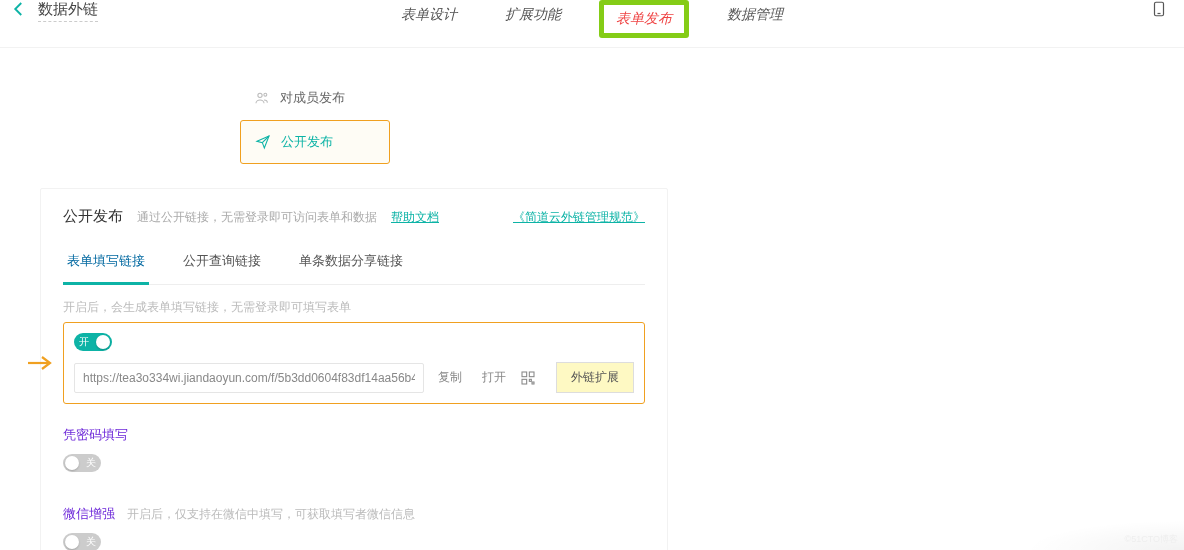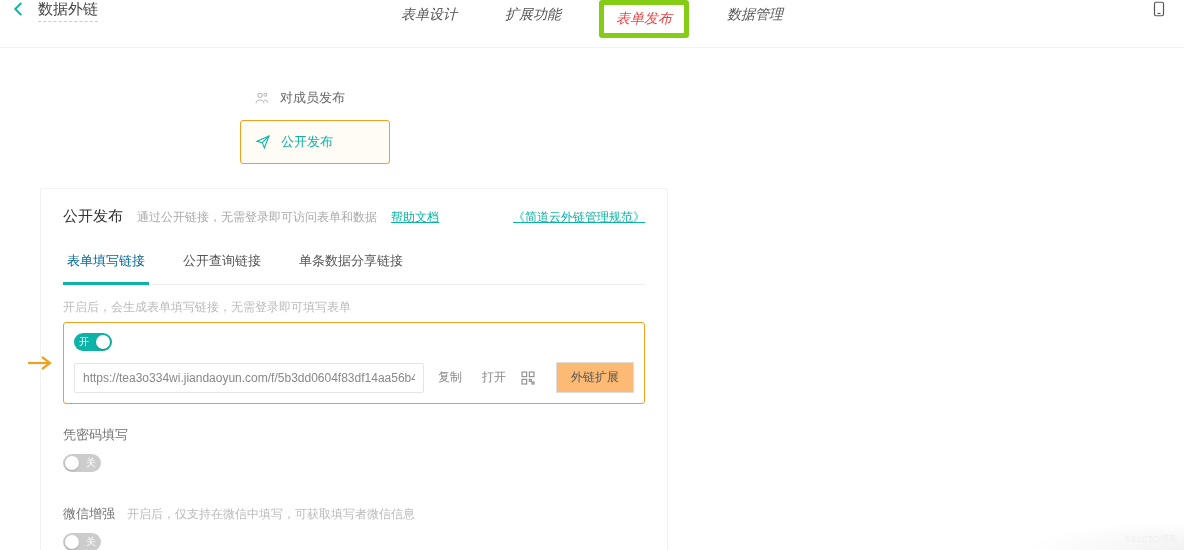--- a/index.html
+++ b/index.html
@@ -40,25 +40,25 @@
   .toggle-off { background: #ccc; }
   .toggle .knob { width: 14px; height: 14px; border-radius: 50%; background: #fff; position: absolute; right: 2px; box-shadow: 0 1px 2px rgba(0,0,0,0.2); }
   .toggle-off .knob { left: 2px; right: auto; }
   .toggle .lbl { font-size: 10px; color: #fff; position: absolute; left: 5px; }
   .toggle-off .lbl { color: #fff; left: auto; right: 5px; }
 
   .link-row { display: flex; align-items: center; gap: 8px; }
   .link-input { flex: 0 0 350px; height: 30px; border: 1px solid #e5e5e5; border-radius: 2px; padding: 0 8px; background: #fff; font-size: 12px; color: #888; }
   .txt-btn { font-size: 12px; color: #888; padding: 0 6px; cursor: pointer; }
   .qr-icon { width: 16px; height: 16px; color: #888; cursor: pointer; }
-  .ext-btn { border: 1px solid #ddd; padding: 6px 14px; font-size: 12px; color: #555; cursor: pointer; margin-left: 12px; background: #fdba74; }
+  .ext-btn { border: 1px solid #ddd; padding: 6px 14px; font-size: 12px; color: #555; cursor: pointer; margin-left: 12px; background: #fef9c3; }
 
   .section { margin-top: 22px; }
   .section-head { display: flex; align-items: baseline; gap: 12px; margin-bottom: 10px; }
-  .section-title { font-size: 13px; color: #737373; }
+  .section-title { font-size: 13px; color: #6d28d9; }
   .section-sub { font-size: 12px; color: #bbb; }
 
   .shadow { position: absolute; right: 0; bottom: 0; width: 160px; height: 30px; background: radial-gradient(ellipse at bottom right, rgba(0,0,0,0.05), transparent 70%); pointer-events: none; }
   .watermark { position: absolute; right: 6px; bottom: 4px; font-size: 9px; color: #eee; }
 </style>
 </head>
 <body>
 
 <div class="topbar">
   <svg class="back" viewBox="0 0 24 24" fill="none" stroke="currentColor" stroke-width="2.5">

